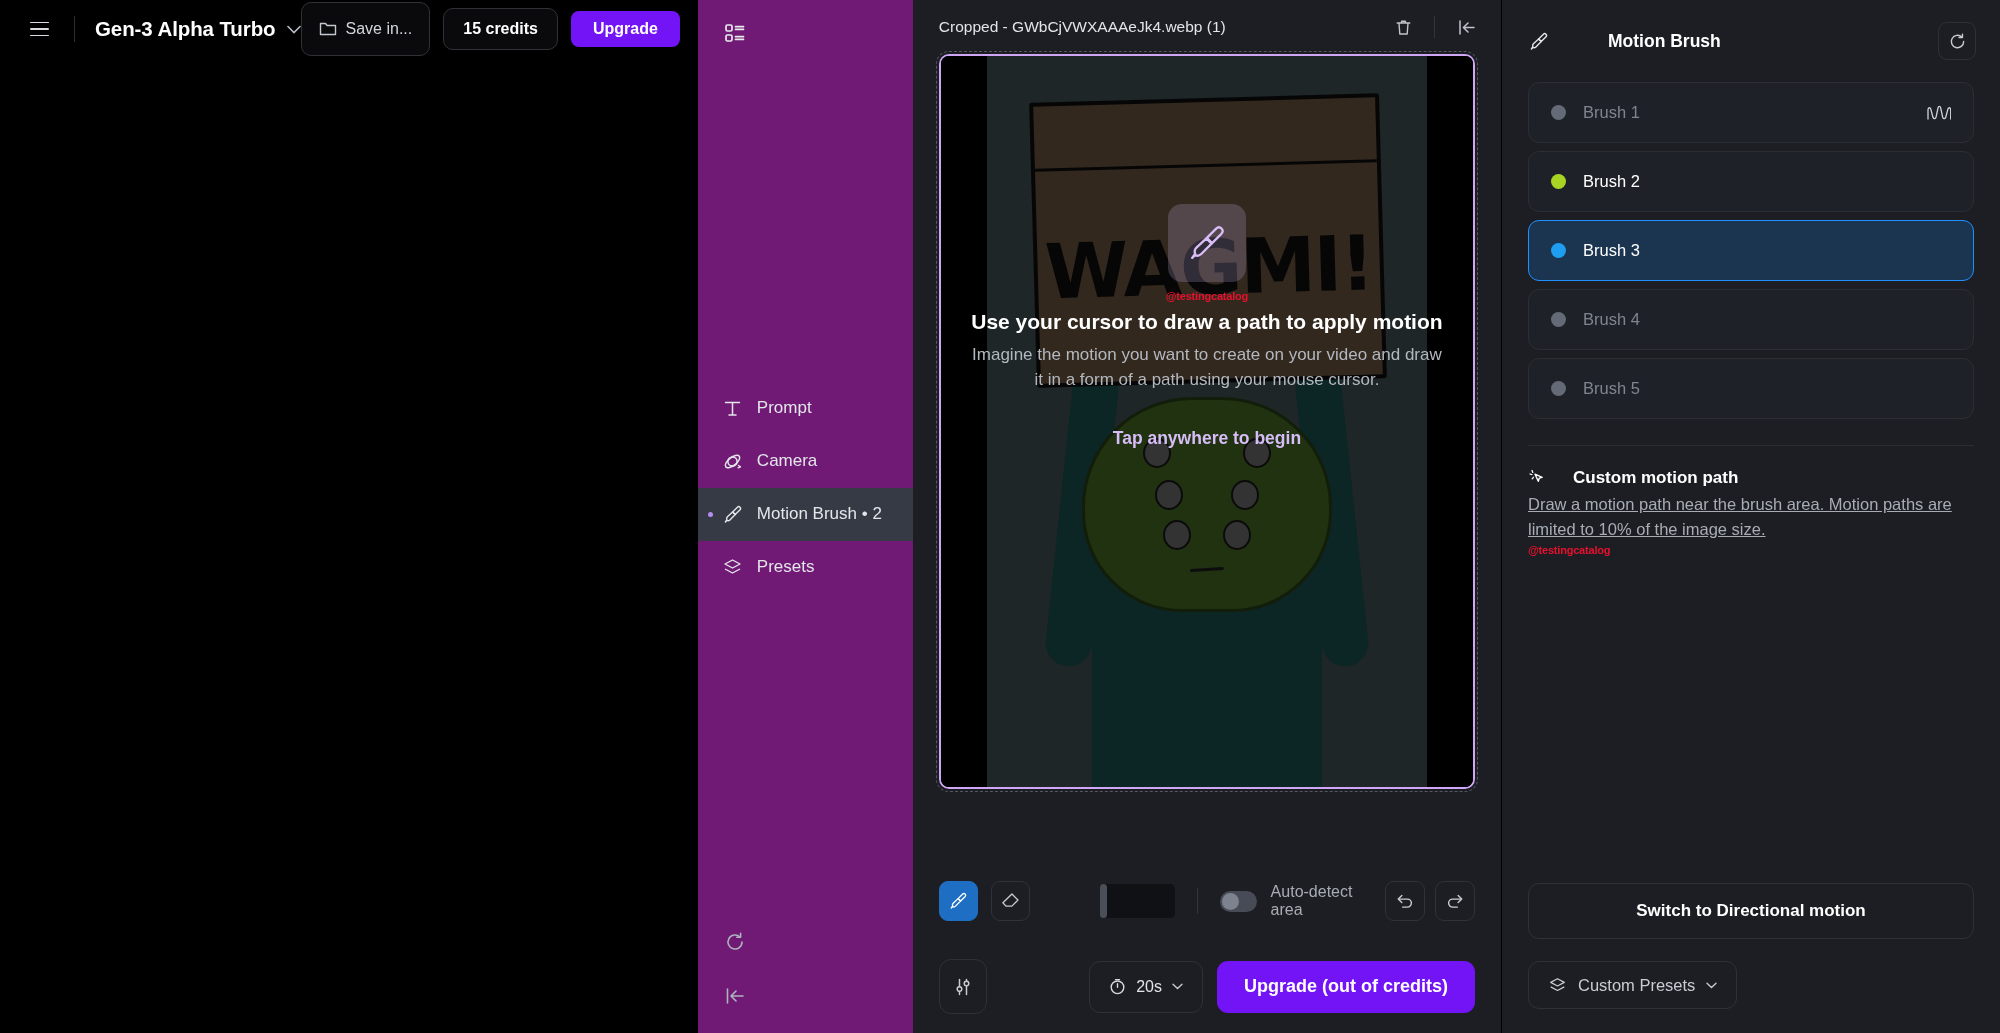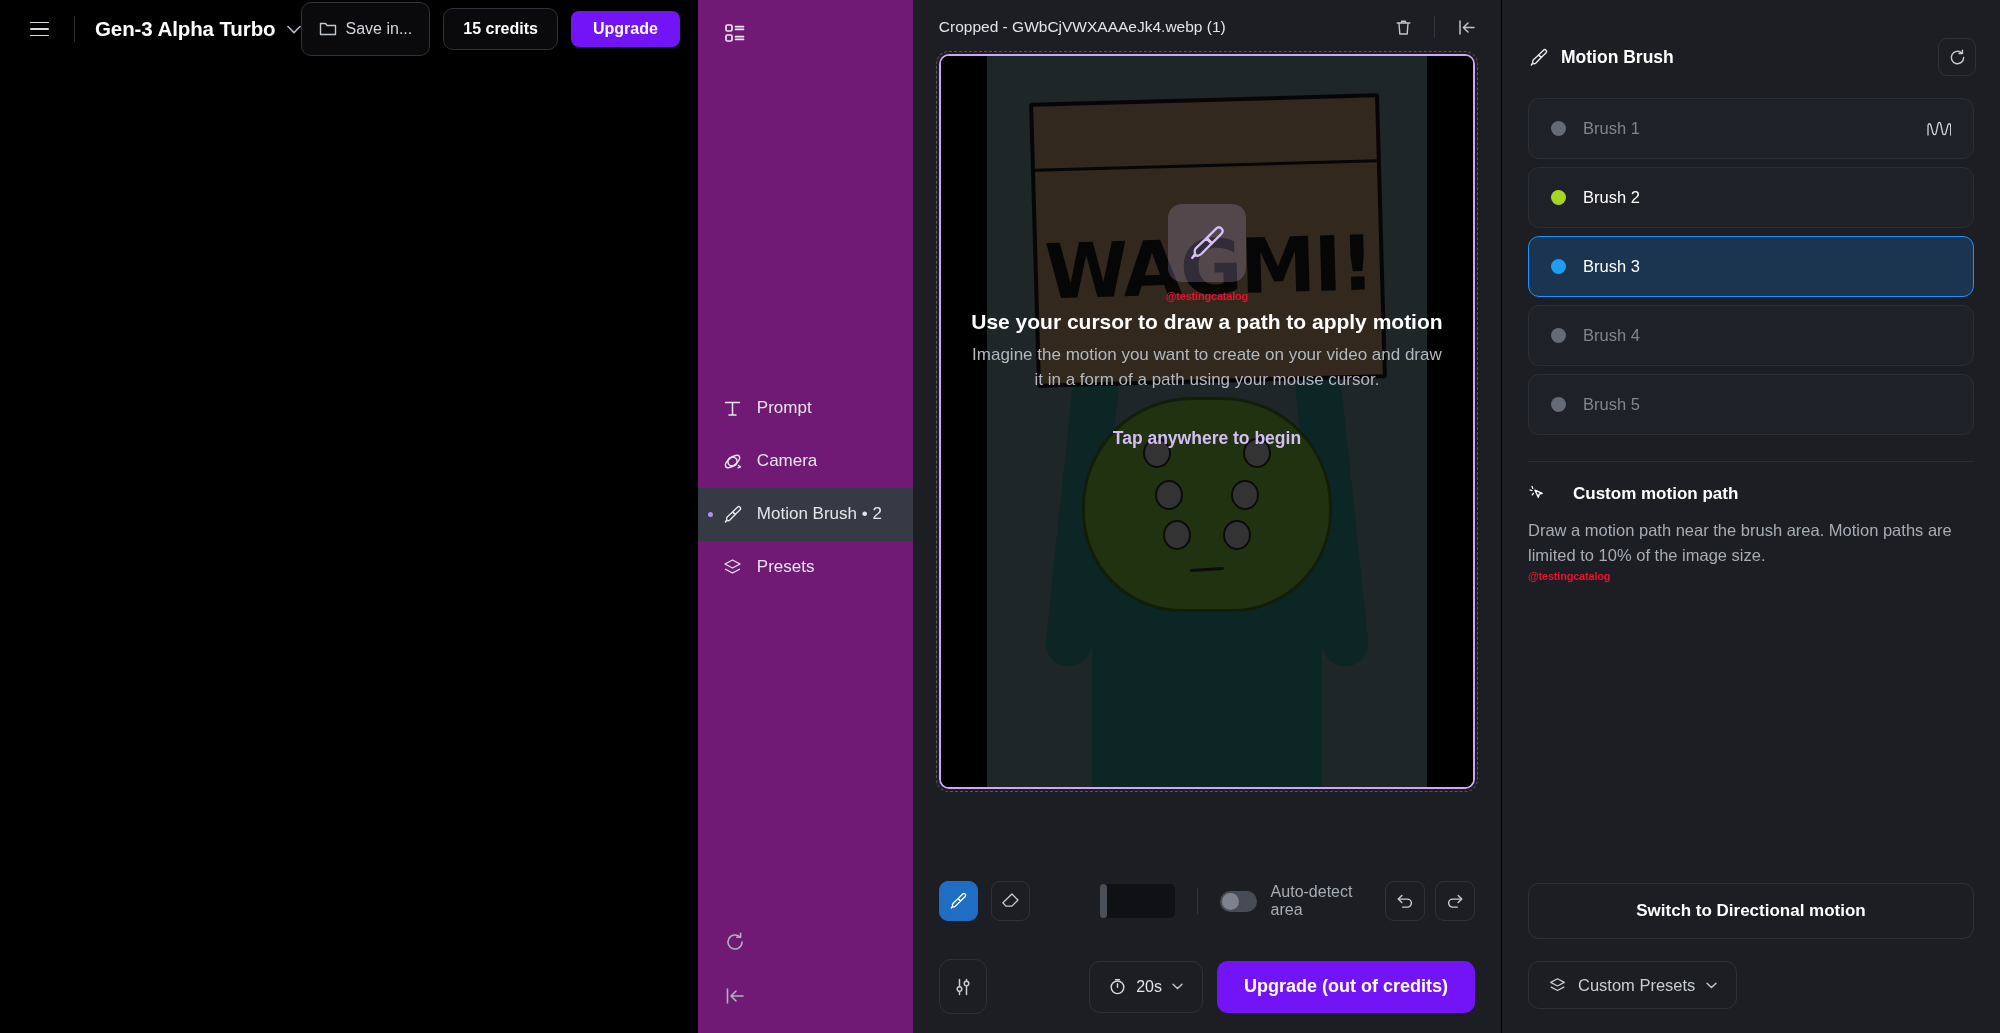--- a/index.html
+++ b/index.html
@@ -180,42 +180,42 @@
     display:flex; align-items:center; padding:0 27px;
     font-size:18px; font-weight:700; color:#ffffff; cursor:pointer;
   }
 
   
   .rightpanel {
     width:499px; min-width:499px; background:#1c1e23;
     border-left:1px solid #000; display:flex; flex-direction:column;
     padding:0 0 0 0;
   }
-  .rp-head { display:flex; align-items:center; padding:38px 24px 0 26px; }
+  .rp-head { display:flex; align-items:center; padding:22px 24px 0 26px;gap:47px; }
   .rp-title { font-size:17.5px; font-weight:700; color:#ffffff; margin-left:12px; }
   .rp-reset {
     margin-left:auto; width:38px; height:38px; border-radius:9px; border:1px solid #2e3137;
     display:flex; align-items:center; justify-content:center; cursor:pointer; color:#c7cbd3;
   }
   .brush-list { padding:22px 26px 0 26px; display:flex; flex-direction:column; gap:8px; }
   .brush-item {
     height:61px; border-radius:11px; border:1px solid #2b2e34; background:#1f2128;
     display:flex; align-items:center; padding:0 22px; cursor:pointer;
   }
   .brush-item.selected { border:1.6px solid #1e90ff; background:#1b344f; }
   .brush-item .swatch { width:15px; height:15px; border-radius:50%; background:#646a76; margin-right:17px; }
   .brush-item .blabel { font-size:16.5px; color:#7f858f; }
   .brush-item.has-path .blabel, .brush-item.selected .blabel { color:#ffffff; font-weight:500; }
   .brush-item .wave { margin-left:auto; color:#cfd3da; }
 
   .rp-divider { height:1px; background:#2a2d33; margin:26px 26px 0 26px; }
   .cmp { padding:22px 26px 0 26px; }
   .cmp-head { display:flex; align-items:flex-start; gap:26px; }
   .cmp-title { font-size:17px; font-weight:700; color:#ffffff; }
-  .cmp-desc { margin-top:14px; font-size:16.5px; color:#a7acb5; line-height:1.52; }
+  .cmp-desc { margin-top:4px; font-size:16.5px; color:#a7acb5; line-height:1.52;text-decoration:underline; }
   .watermark-rp { font-size:11px; font-weight:700; color:#e8112d; margin-top:2px; letter-spacing:-0.2px; }
 
   .rp-spacer { flex:1; }
   .rp-foot { padding:0 26px 24px 26px; display:flex; flex-direction:column; gap:22px; }
   .switch-btn {
     height:56px; border:1px solid #2e3137; border-radius:11px; background:transparent;
     display:flex; align-items:center; justify-content:center;
     font-size:17px; font-weight:700; color:#ffffff; cursor:pointer;
   }
   .presets-btn {

